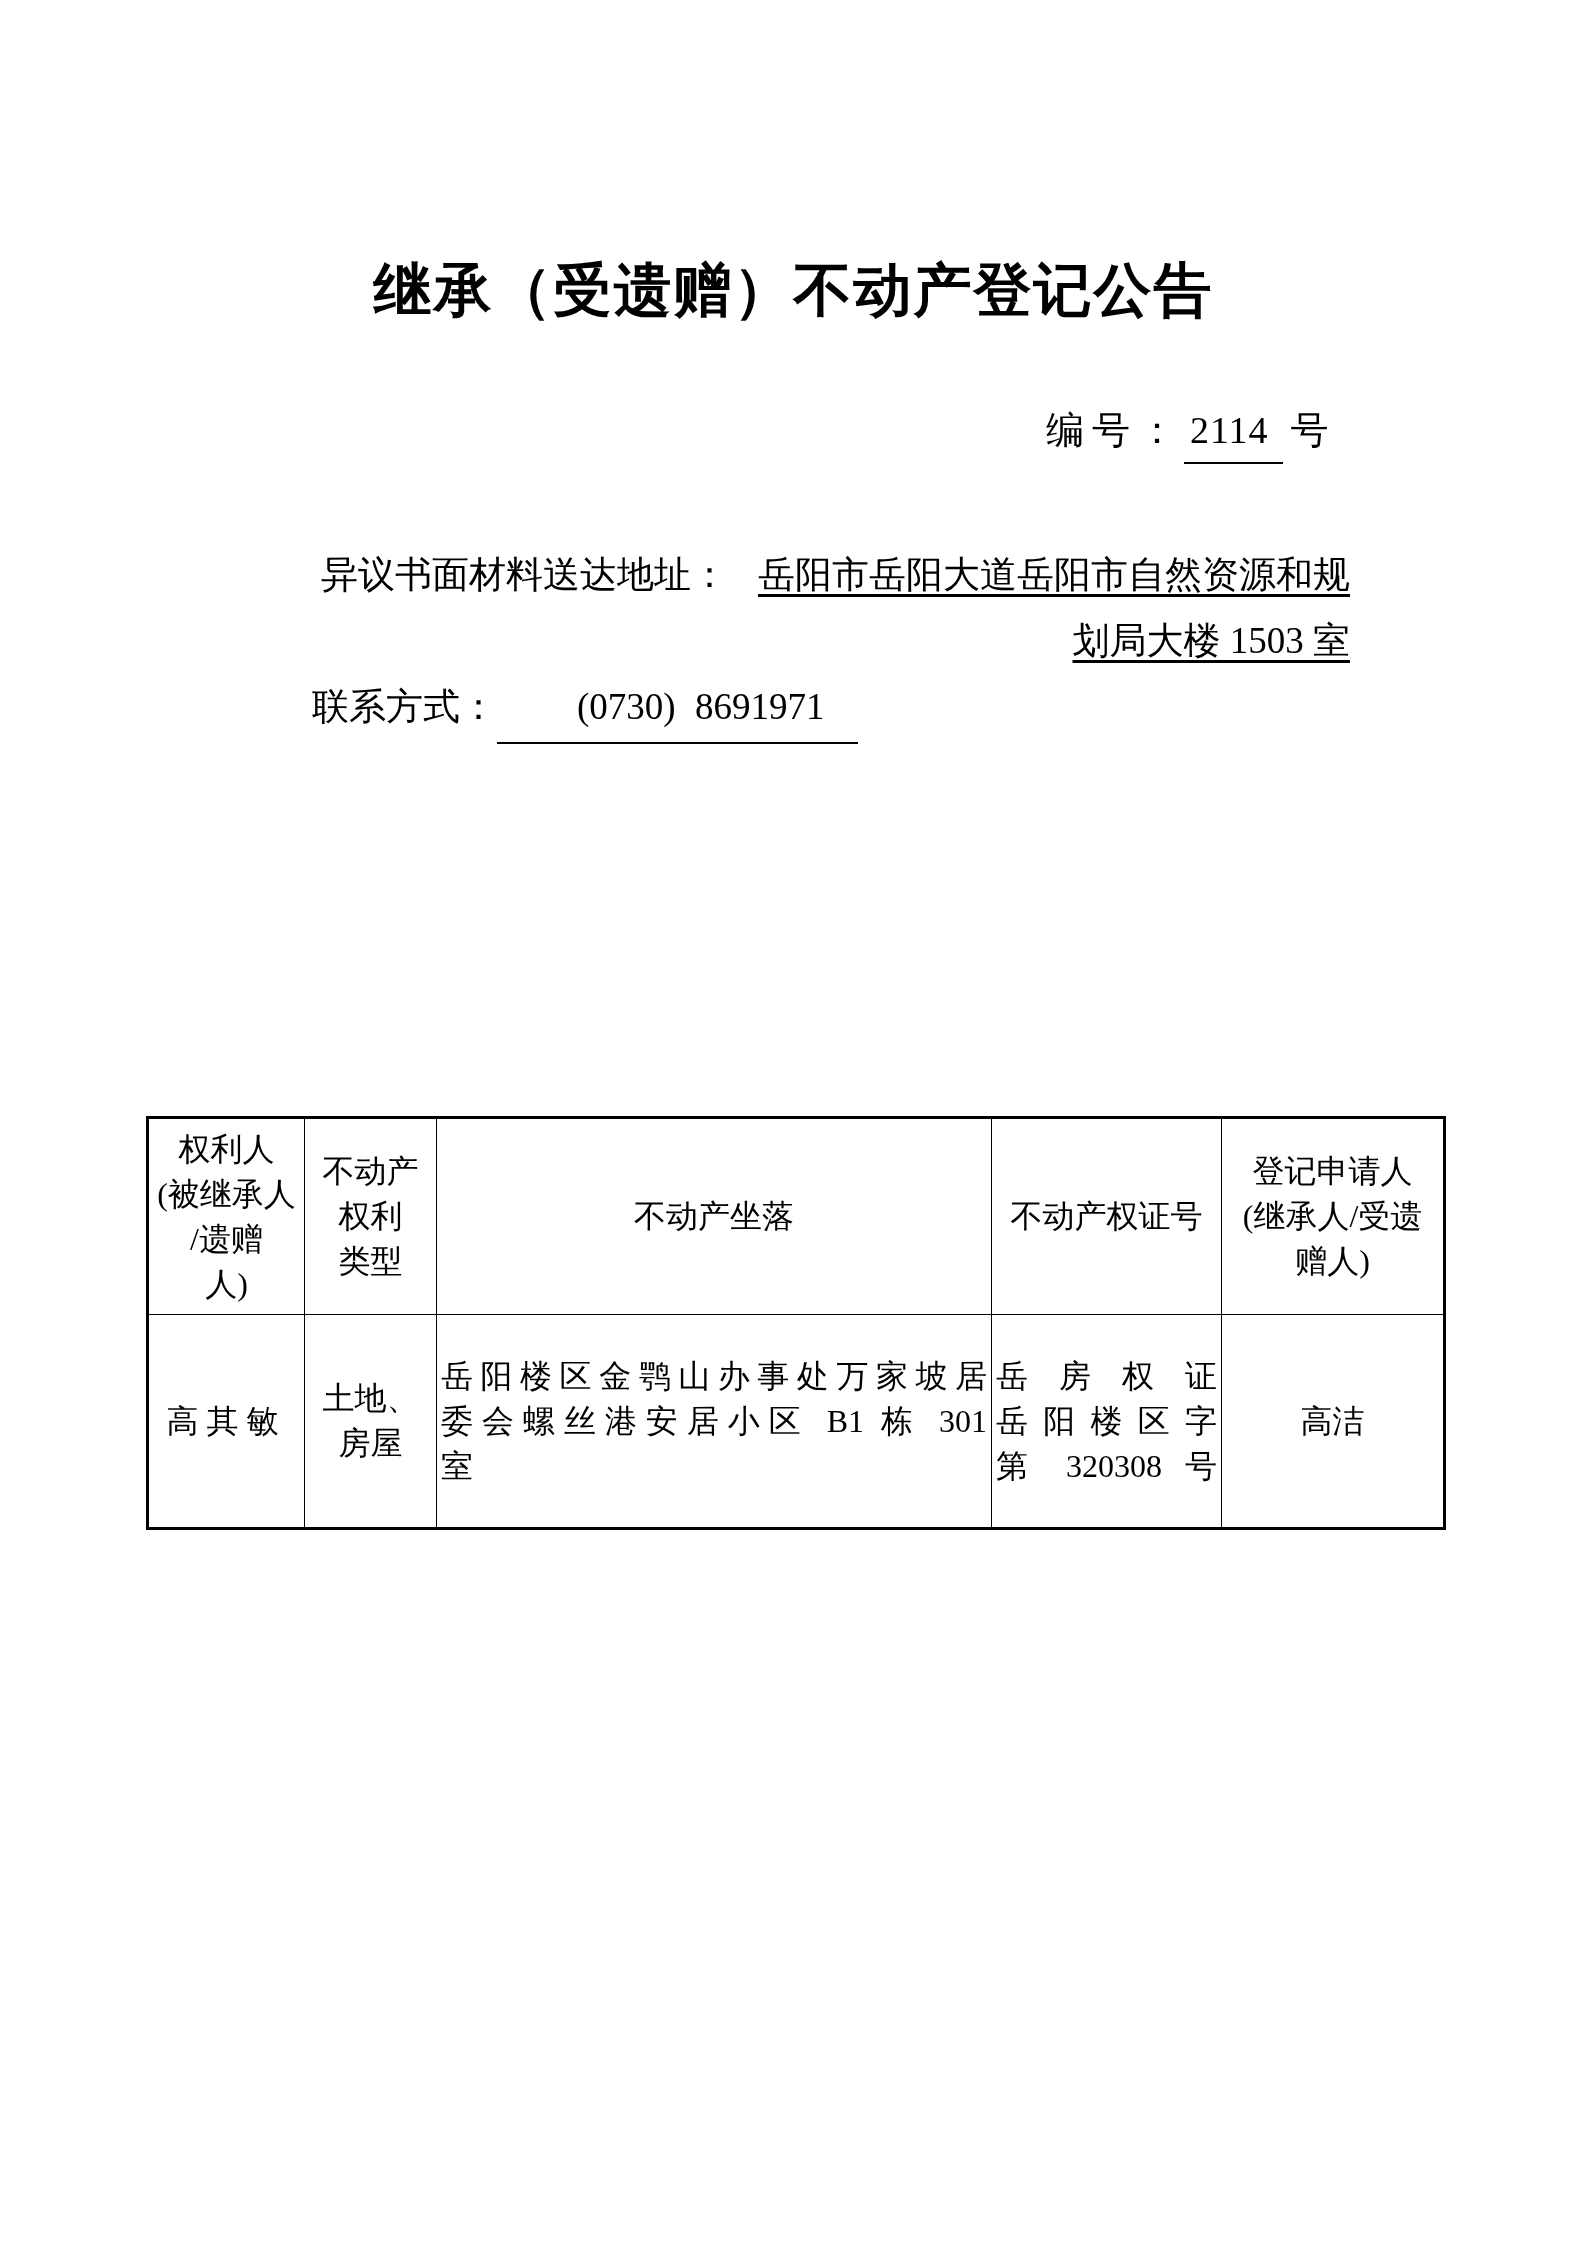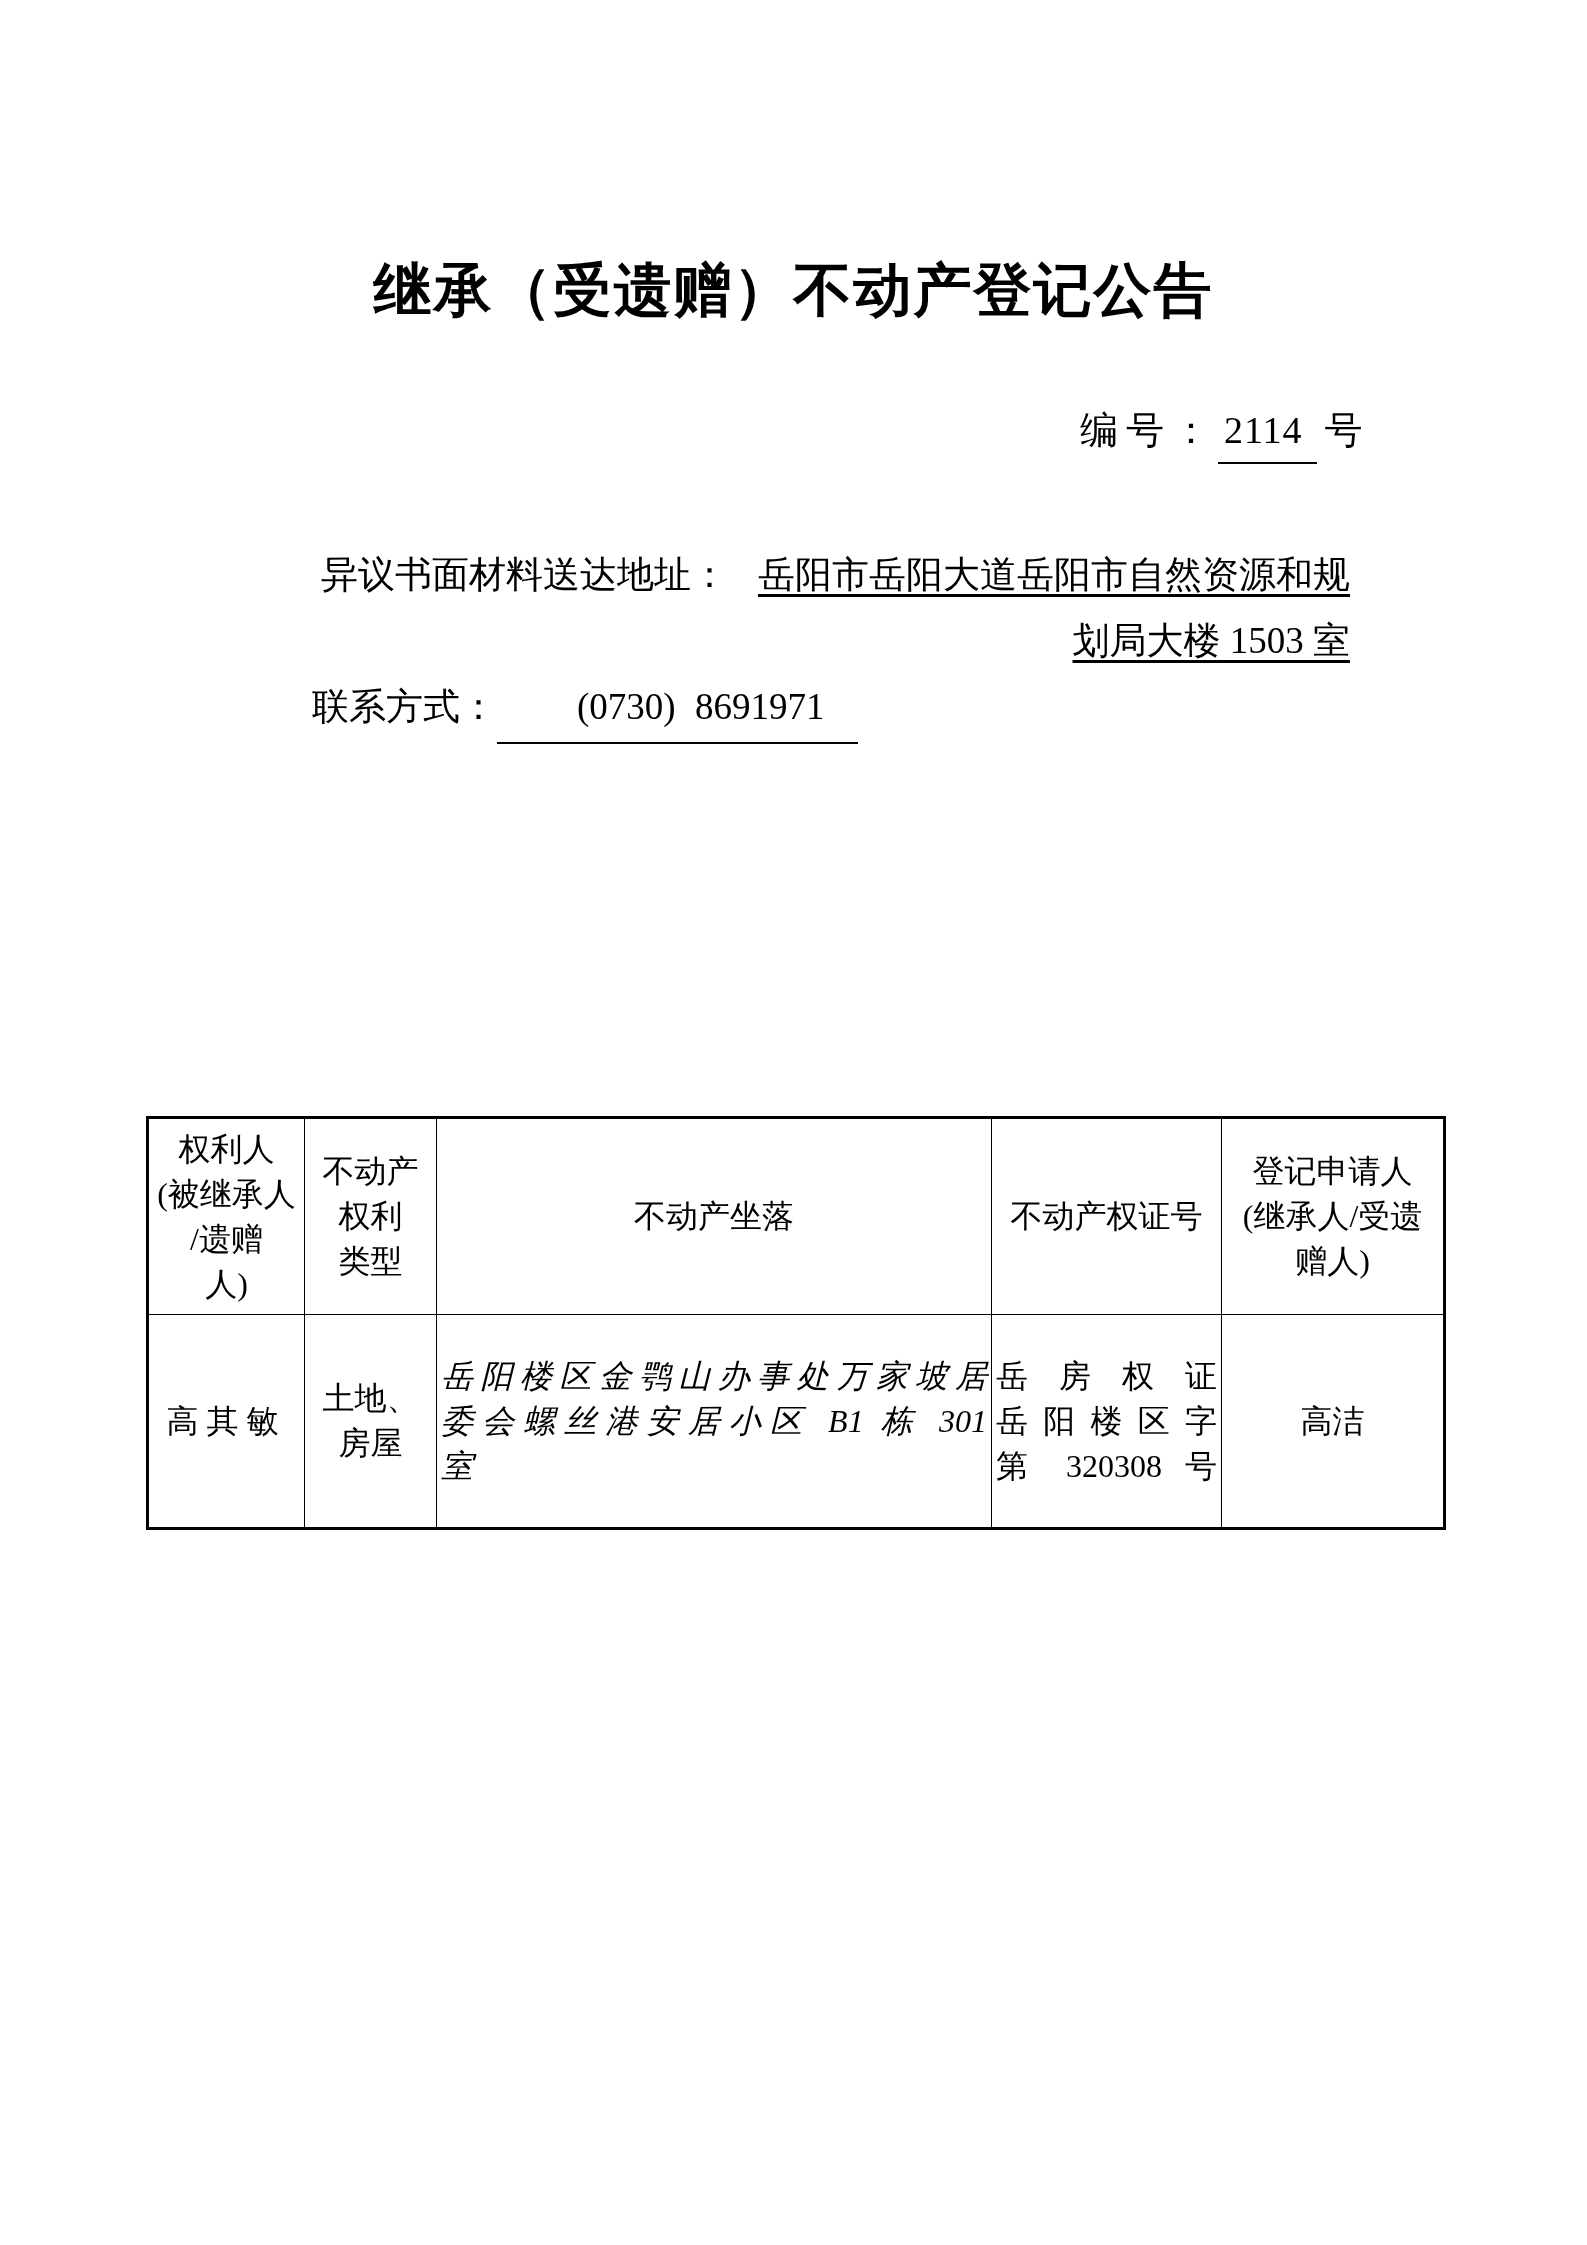--- a/index.html
+++ b/index.html
@@ -24,21 +24,21 @@
     text-align: center;
     font-family: "Liberation Sans", "DejaVu Sans", sans-serif;
     font-weight: bold;
     font-size: 58px;
     line-height: 80px;
     letter-spacing: 2px;
   }
   .serial-line {
     position: absolute;
     top: 400px;
-    left: 1080px;
+    left: 1046px;
     font-size: 38px;
     line-height: 60px;
     white-space: nowrap;
   }
   .serial-label { letter-spacing: 8px; }
   .serial-number {
     display: inline-block;
     border-bottom: 2.5px solid #000;
     padding: 0 14px 2px 6px;
     letter-spacing: 1px;
@@ -98,21 +98,20 @@
     padding: 2px 4px;
     overflow: hidden;
   }
   .row-header { height: 197px; }
   .row-data { height: 214px; }
   .cell-owner { letter-spacing: 8px; }
   .cell-location {
     text-align: justify;
     text-align-last: justify;
     padding: 2px 14px;
-    font-style: italic;
   }
   .cell-cert {
     text-align: justify;
     text-align-last: justify;
     padding: 2px 14px;
   }
 
   .agency-line {
     position: absolute;
     left: 730px;

